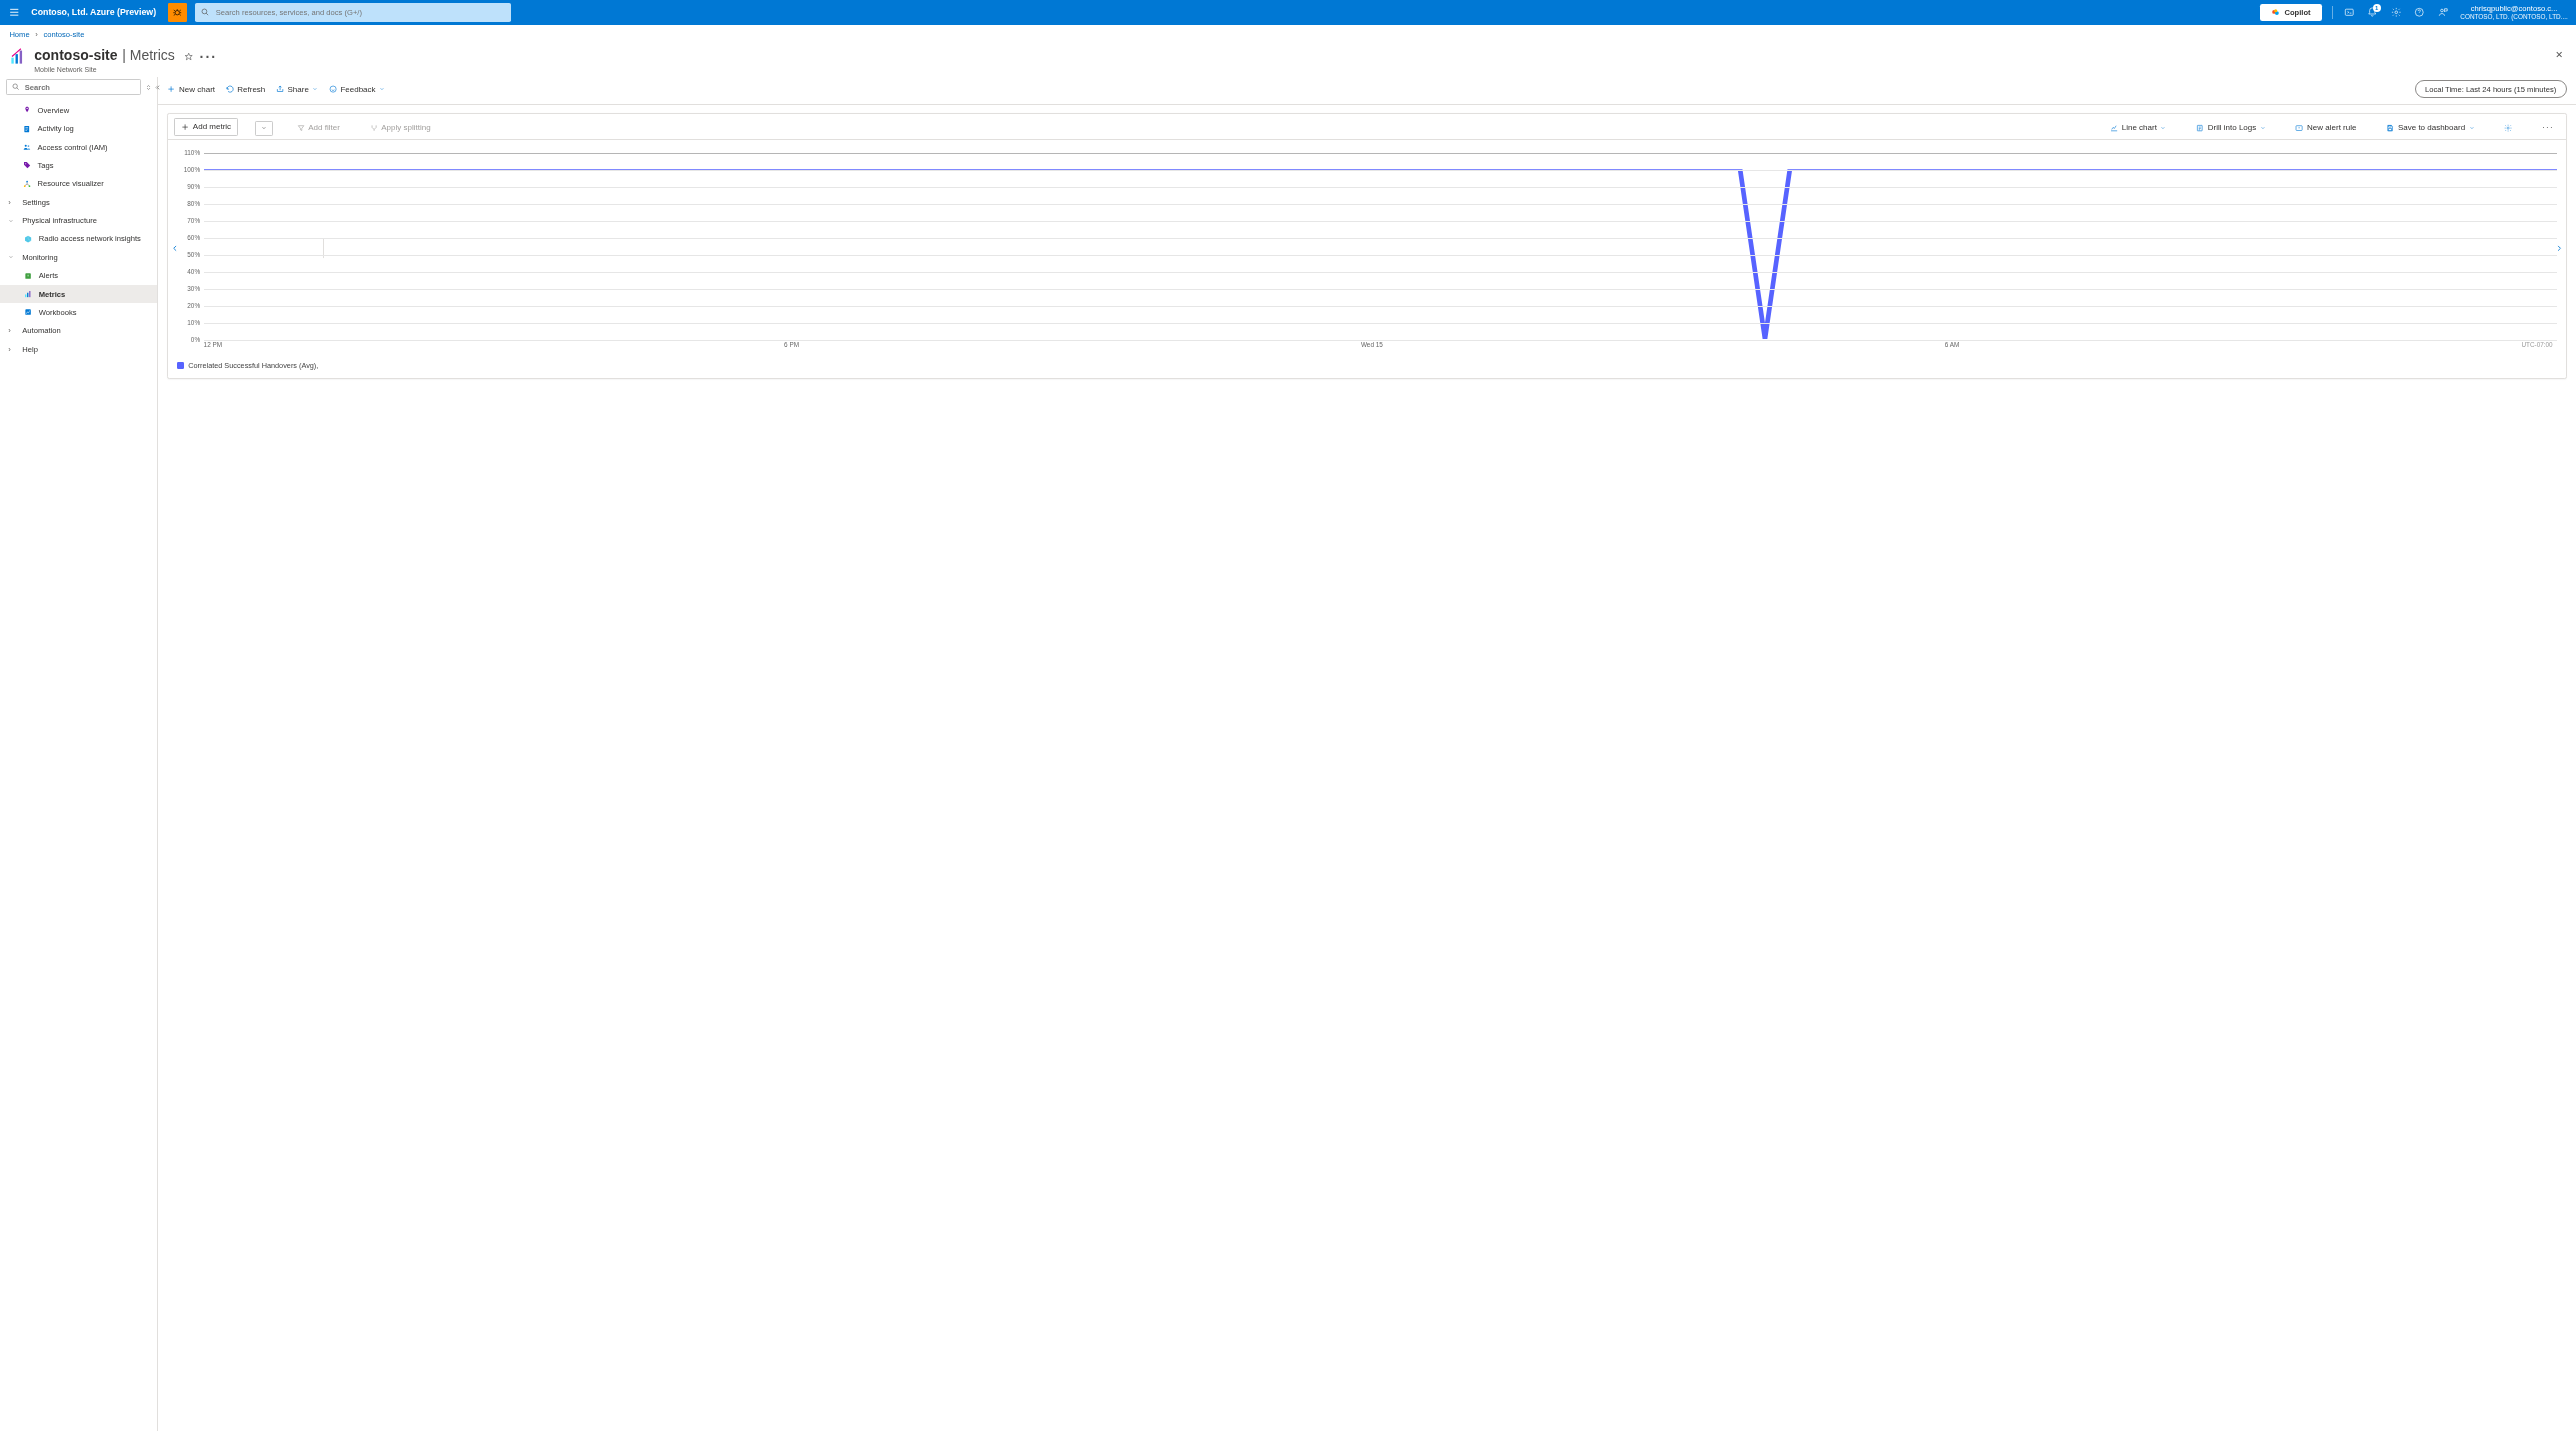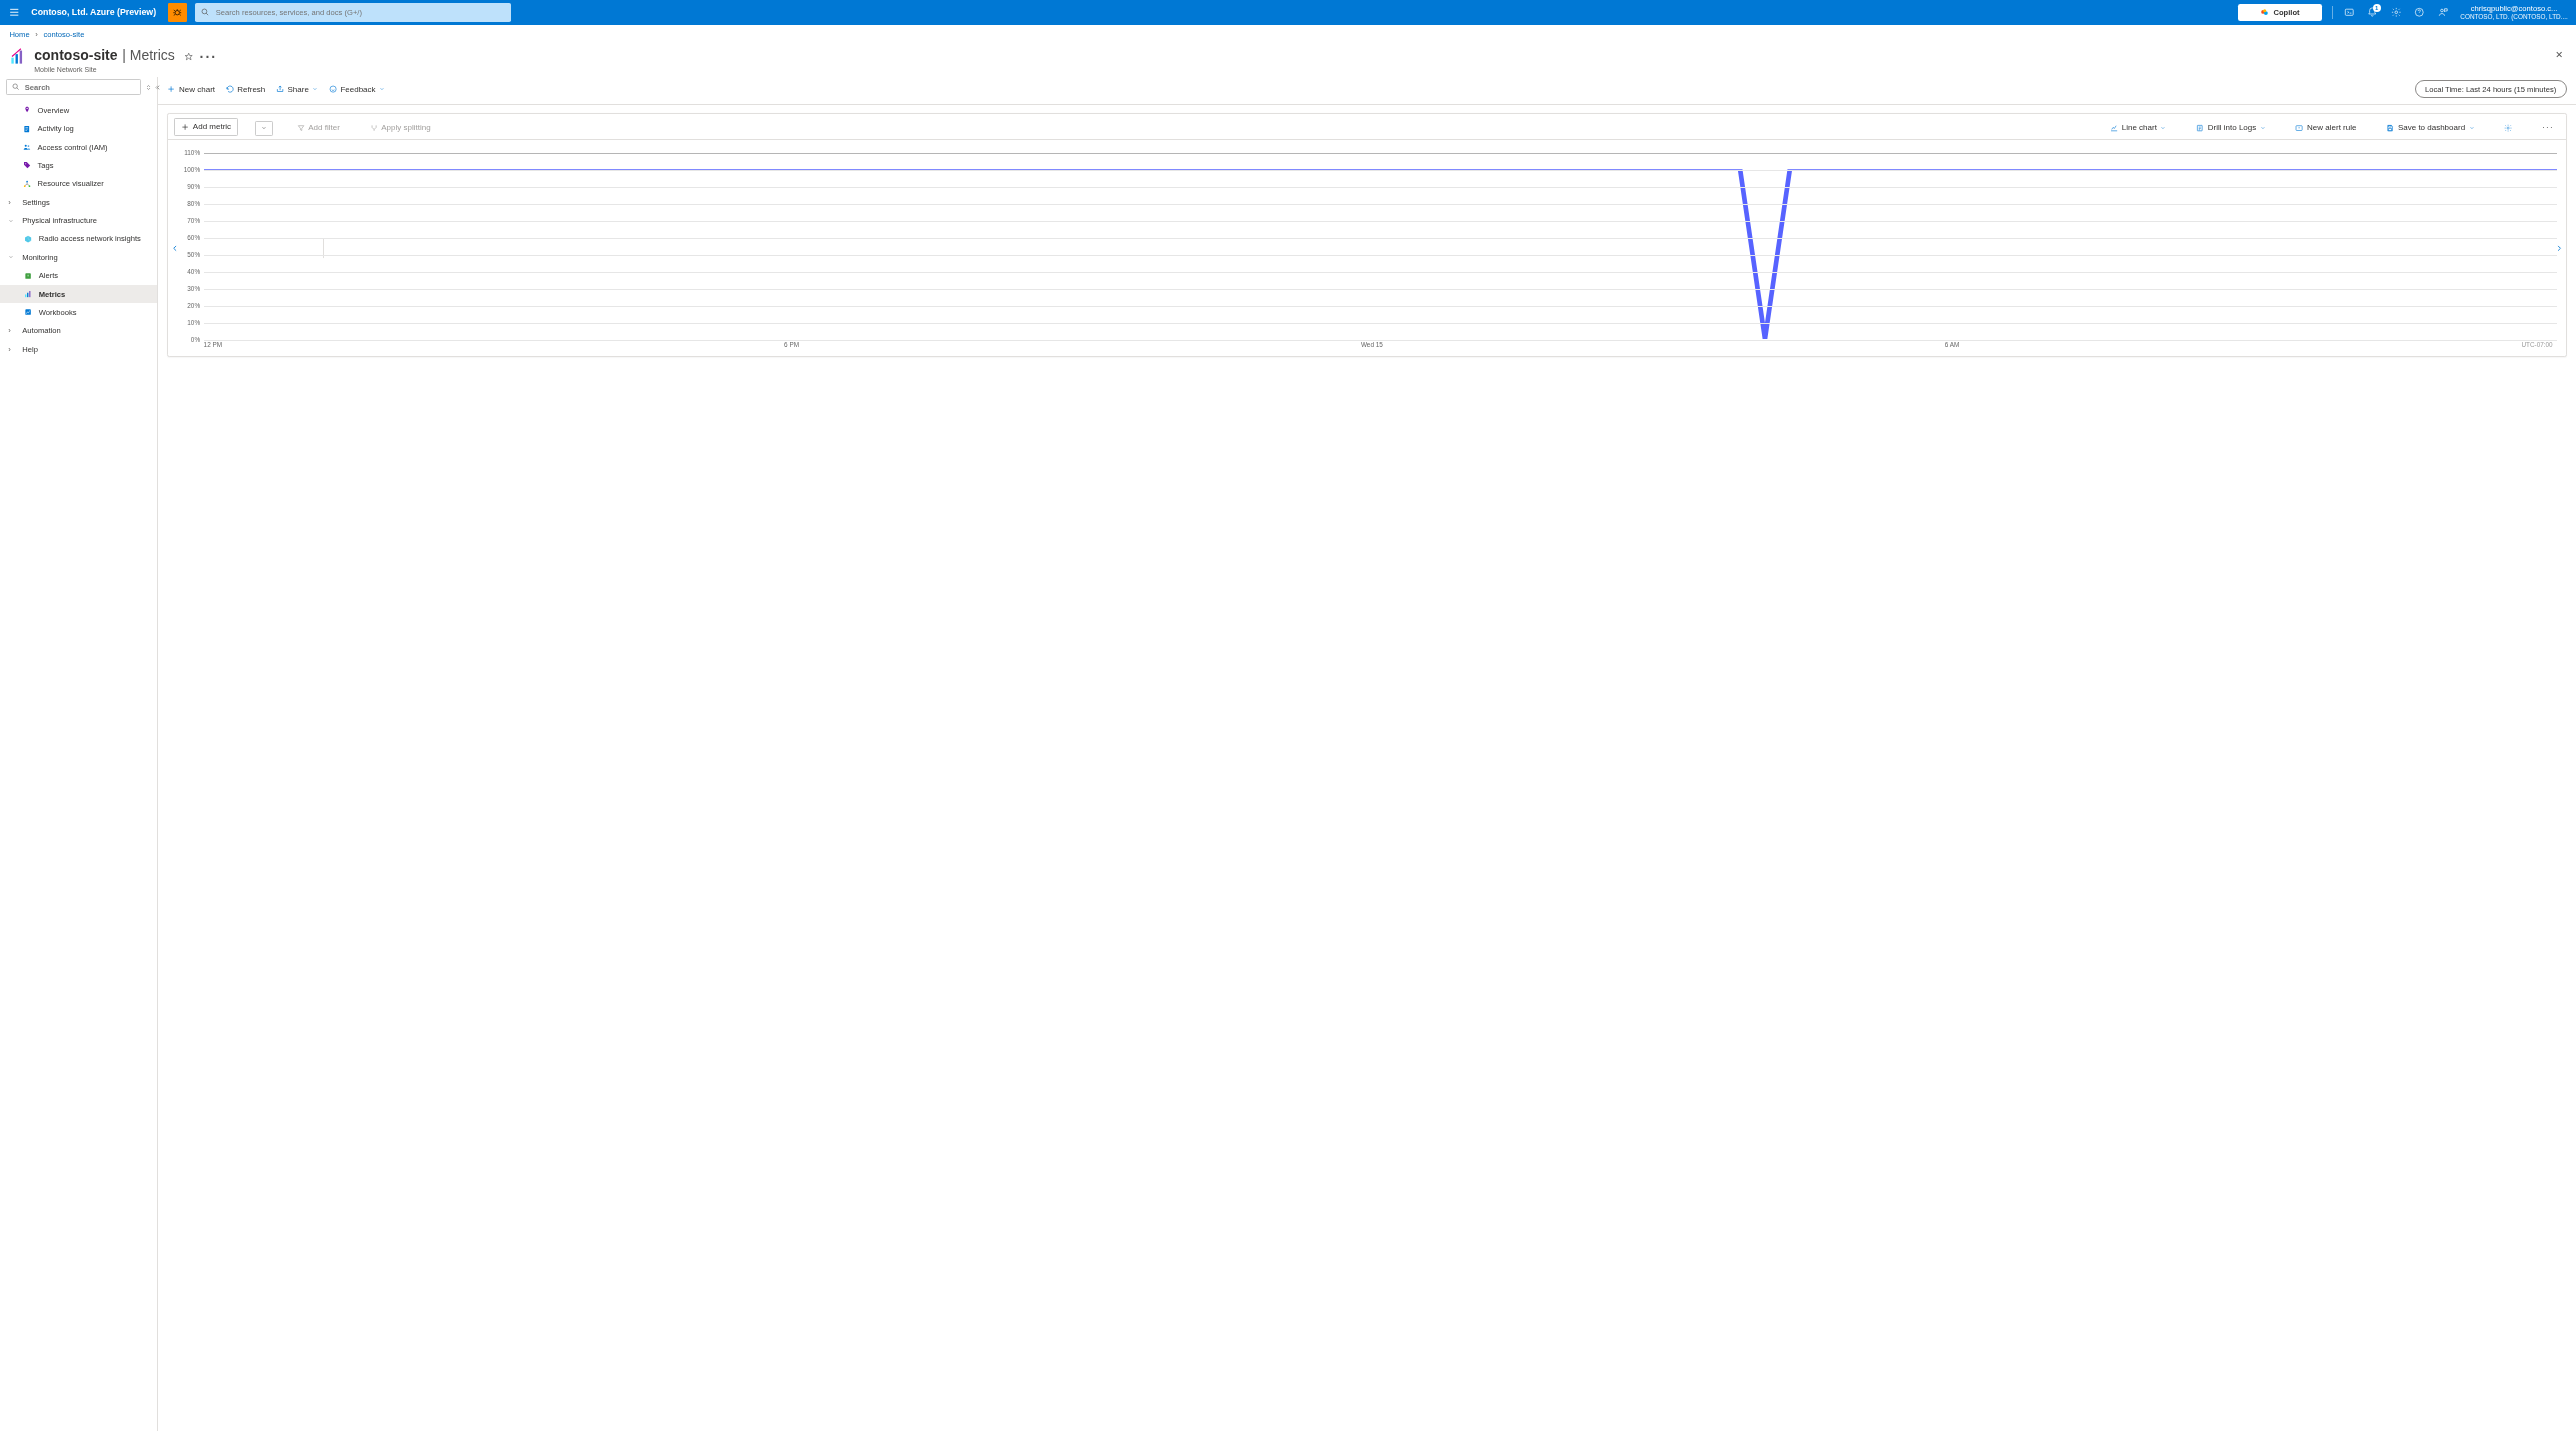--- a/index.html
+++ b/index.html
@@ -23,21 +23,21 @@
 
   
   .topbar{height:24.6px;background:var(--blue);display:flex;align-items:center;color:#fff;}
   .topbar .ham{width:29px;display:flex;align-items:center;justify-content:center;cursor:pointer;height:100%;}
   .topbar .brand{font-weight:600;font-size:8.8px;padding:0 8.2px 0 2.3px;white-space:nowrap;}
   .topbar .bug{width:19px;height:19px;background:var(--badge-orange);display:flex;align-items:center;justify-content:center;margin:0 3.5px;border-radius:1.2px;}
   .topbar .search-wrap{flex:0 0 316px;margin-left:4.7px;}
   .topbar .search{background:var(--search-bg);height:19px;border-radius:1.8px;display:flex;align-items:center;padding:0 5.9px;color:#333;}
   .topbar .search input{border:none;background:transparent;outline:none;flex:1;font-size:7.6px;margin-left:4.7px;height:100%;}
   .topbar .spacer{flex:1;}
-  .topbar .copilot{background:#fff;color:#333;height:17.6px;padding:0 22px;display:flex;align-items:center;gap:4px;border-radius:2.3px;margin:0 5.9px;font-size:7.6px;font-weight:600;}
+  .topbar .copilot{background:#fff;color:#333;height:17.6px;padding:0 11px;display:flex;align-items:center;gap:4px;border-radius:2.3px;margin:0 5.9px;font-size:7.6px;font-weight:600;}
   .topbar .divider{width:0.6px;height:13px;background:rgba(255,255,255,0.4);margin:0 4.7px;}
   .topbar .tb-icon{width:23.4px;height:24.6px;display:flex;align-items:center;justify-content:center;position:relative;cursor:pointer;}
   .topbar .tb-icon .badge{position:absolute;top:3.5px;right:3.5px;background:#fff;color:var(--blue);font-size:5.9px;font-weight:600;border-radius:50%;width:8.2px;height:8.2px;display:flex;align-items:center;justify-content:center;}
   .topbar .account{padding:0 8.2px 0 5.9px;text-align:center;font-size:7px;line-height:1.2;white-space:nowrap;}
   .topbar .account .t1{font-size:7.6px;}
   .topbar .account .t2{font-size:6.4px;opacity:.95;}
 
   
   .breadcrumb{padding:5.9px 9.4px;font-size:7.6px;}
   .breadcrumb a{color:var(--link);text-decoration:none;}
@@ -530,18 +530,22 @@
         </div>
         <div class="x-axis" id="x-axis">
             <span>12 PM</span>
             <span>6 PM</span>
             <span>Wed 15</span>
             <span>6 AM</span>
             <span class="tz">UTC-07:00</span>
           </div>
       </div>
 
+      <div class="legend">
+        <span class="sw"></span>
+        <span>Correlated Successful Handovers (Avg),</span>
+      </div>
 
     </div>
 
   </div>
 </div>
 
 
 </body></html>

